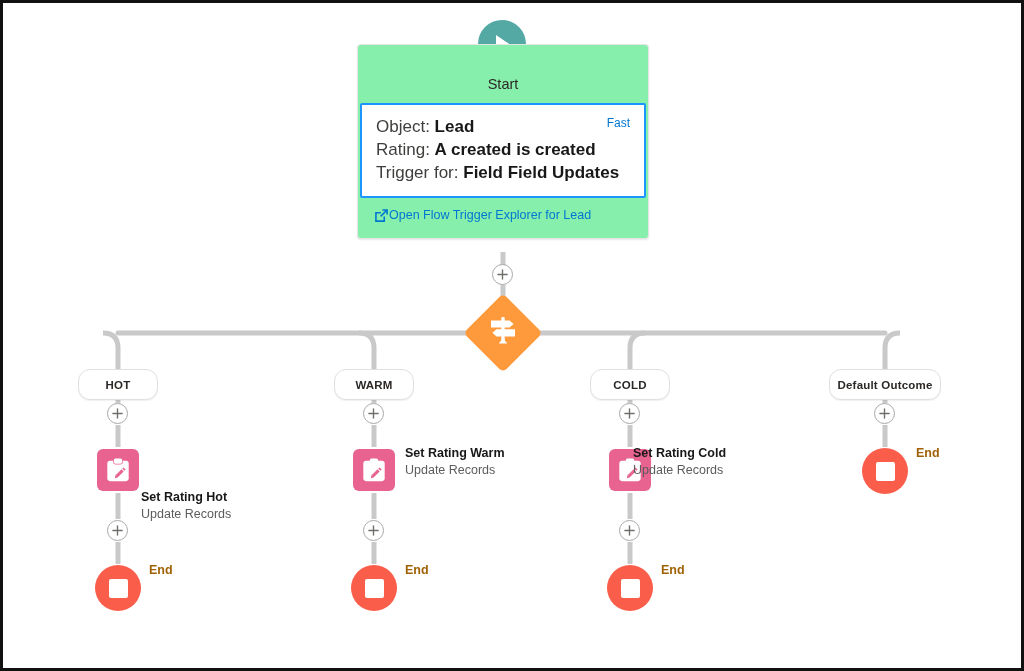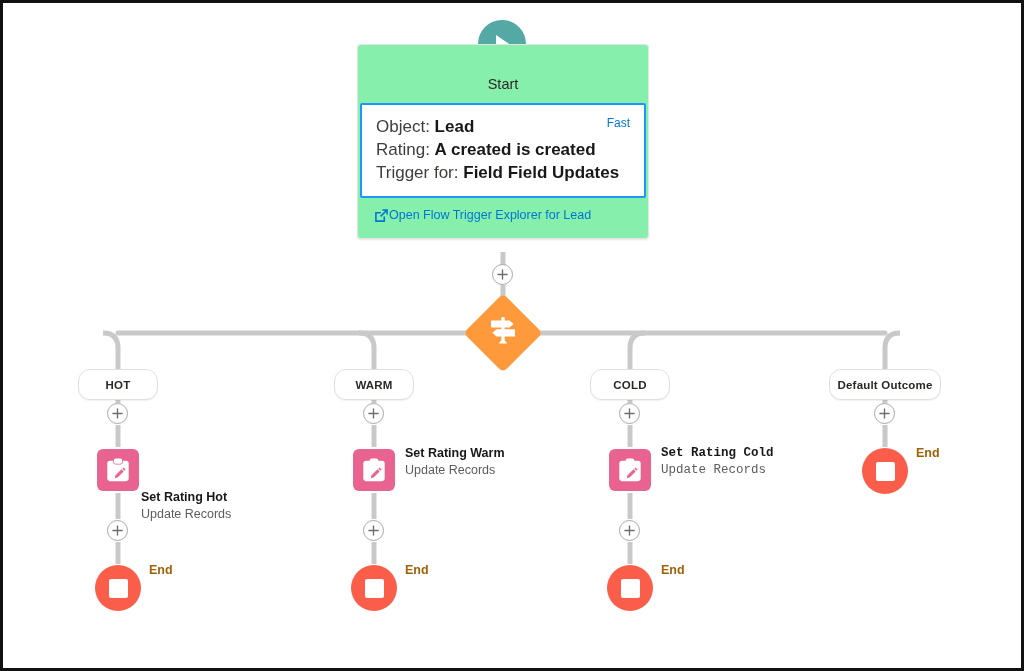--- a/index.html
+++ b/index.html
@@ -378,21 +378,21 @@
         </svg>
     </div>
     <div class="act-icon" style="left:606px; top:446px;">
       <svg width="26" height="26" viewBox="0 0 28 28" aria-hidden="true">
         <rect x="2.5" y="4" width="23" height="22" rx="3" fill="#ffffff"></rect>
         <rect x="9.5" y="1.6" width="9" height="5.6" rx="1.8" fill="#ffffff"></rect>
         <path d="M11.2 19.9 l6.6-6.6 2.3 2.3 -6.6 6.6 -2.9 0.6 Z" fill="#e8638f"></path>
         <path d="M18.6 12.5 l1.3-1.3 2.3 2.3 -1.3 1.3 Z" fill="#e8638f"></path>
       </svg>
     </div>
-    <div class="node-label" style="left:658px; top:442px;font-family:Liberation Mono, monospace;">
+    <div class="node-label" style="left:630px; top:442px;">
       <div class="nm">Set Rating Cold</div>
       <div class="ty">Update Records</div>
     </div>
     <div class="plus" style="left:616px; top:517px;">
       <svg width="11" height="11" viewBox="0 0 12 12" aria-hidden="true">
           <path d="M6 1 V11 M1 6 H11" stroke="#706e6b" stroke-width="1.5" stroke-linecap="round"></path>
         </svg>
     </div>
     <div class="end-node" style="left:604px; top:562px;">
       <div class="end-sq"></div>

